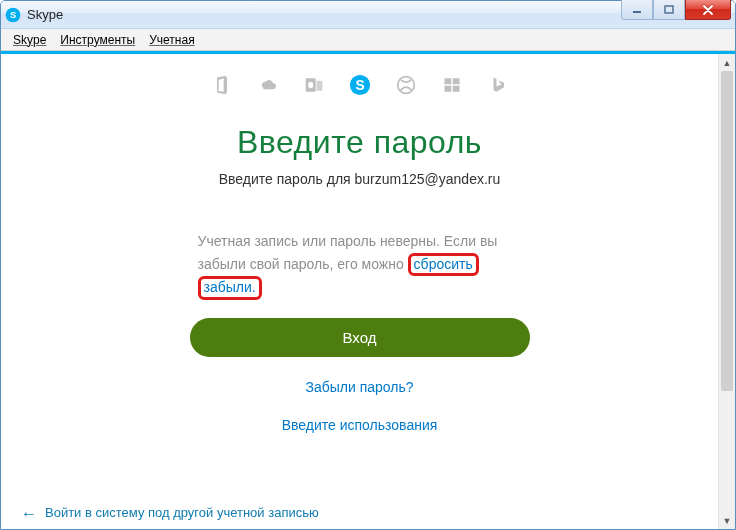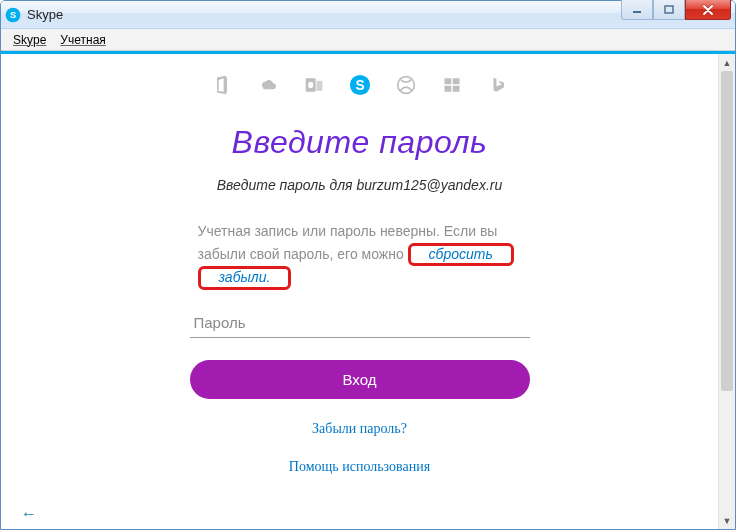--- a/index.html
+++ b/index.html
@@ -133,82 +133,78 @@
   .icon-row .srv.active { color: #00aff0; }
   
   .form-wrap {
     max-width: 340px;
     margin: 0 auto;
     text-align: center;
   }
   .heading {
     font-size: 32px;
     font-weight: 300;
-    color: #6d28d9;
-    margin-bottom: 16px;
+    color: #15803d;
+    margin-bottom: 10px;
     letter-spacing: 0.5px;
-    font-style: italic;
   }
   .subhead {
     font-size: 14px;
     color: #333;
-    margin-bottom: 28px;
-    font-style: italic;
+    margin-bottom: 44px;
   }
   .error-msg {
     font-size: 14px;
     color: #8f8f8f;
     text-align: left;
     line-height: 1.55;
     padding: 0 8px;
     margin-bottom: 18px;
   }
   .error-msg .link {
     color: #0078ca;
     cursor: pointer;
   }
   .hl {
     border: 3px solid #e11b1b;
     border-radius: 6px;
-    padding: 0 18px;
+    padding: 0 3px;
     display: inline-block;
     line-height: 1.25;
-    font-style: italic;
   }
   .pw-field {
     width: 100%;
     border: none;
     border-bottom: 1px solid #9c9c9c;
     font-size: 15px;
     padding: 6px 4px;
     margin: 0 0 22px 0;
     outline: none;
     color: #333;
     background: transparent;
   }
   .pw-field::placeholder { color: #8a8a8a; }
   .signin-btn {
     display: block;
     width: 100%;
-    background: #a21caf;
+    background: #4d7c0f;
     color: #fff;
     font-size: 15px;
     border: none;
     border-radius: 22px;
     padding: 11px 0;
     cursor: pointer;
     margin-bottom: 22px;
   }
   .text-link {
     display: block;
     color: #0078ca;
     font-size: 14px;
     margin-bottom: 22px;
     cursor: pointer;
-    font-family: Liberation Serif, serif;
   }
   .bottom-link {
     position: absolute;
     left: 20px;
     bottom: 8px;
     display: flex;
     align-items: center;
     gap: 8px;
     color: #0f7bb0;
     font-size: 13px;
@@ -245,20 +241,21 @@
       <div class="win-btn close">
         <svg width="12" height="10" viewBox="0 0 12 10">
             <path d="M2 1 L10 9 M10 1 L2 9" stroke="#fff" stroke-width="1.8" stroke-linecap="round"></path>
           </svg>
       </div>
     </div>
   </div>
 
   <div class="menubar">
     <div class="item"><span>Skype</span></div>
+    <div class="item"><span>Инструменты</span></div>
     <div class="item"><span>Учетная</span></div>
   </div>
   <div class="sep-line"></div>
 
   <div class="content-area">
     <div class="main">
 
       <div class="icon-row">
         <span class="srv">
           <svg viewBox="0 0 24 24" width="20" height="20" fill="currentColor">
@@ -309,31 +306,31 @@
         <div class="subhead">
           <span>Введите пароль для </span><span>burzum125@yandex.ru</span>
         </div>
 
         <div class="error-msg">
           <span>Учетная запись или пароль неверны. Если вы забыли свой пароль, его можно </span><span class="hl"><span class="link">сбросить</span></span>
           <br>
           <span class="hl"><span class="link">забыли.</span></span>
         </div>
 
-        <input type="password" class="pw-field" placeholder="Пароль" style="">
 
         <button class="signin-btn">Вход</button>
 
         <a class="text-link">Забыли пароль?</a>
 
-        <a class="text-link" style="margin-bottom:0">Помощь использования</a>
+        <a class="text-link" style="margin-bottom:0">Введите использования</a>
       </div>
 
       <div class="bottom-link">
         <span class="arrow">←</span>
+        <span>Войти в систему под другой учетной записью</span>
       </div>
     </div>
 
     <div class="scrollbar">
       <div class="scroll-arrow">▲</div>
       <div class="scroll-thumb"></div>
       <div class="scroll-arrow" style="position:absolute;bottom:0;left:0;right:0">▼</div>
     </div>
   </div>
 </div>

